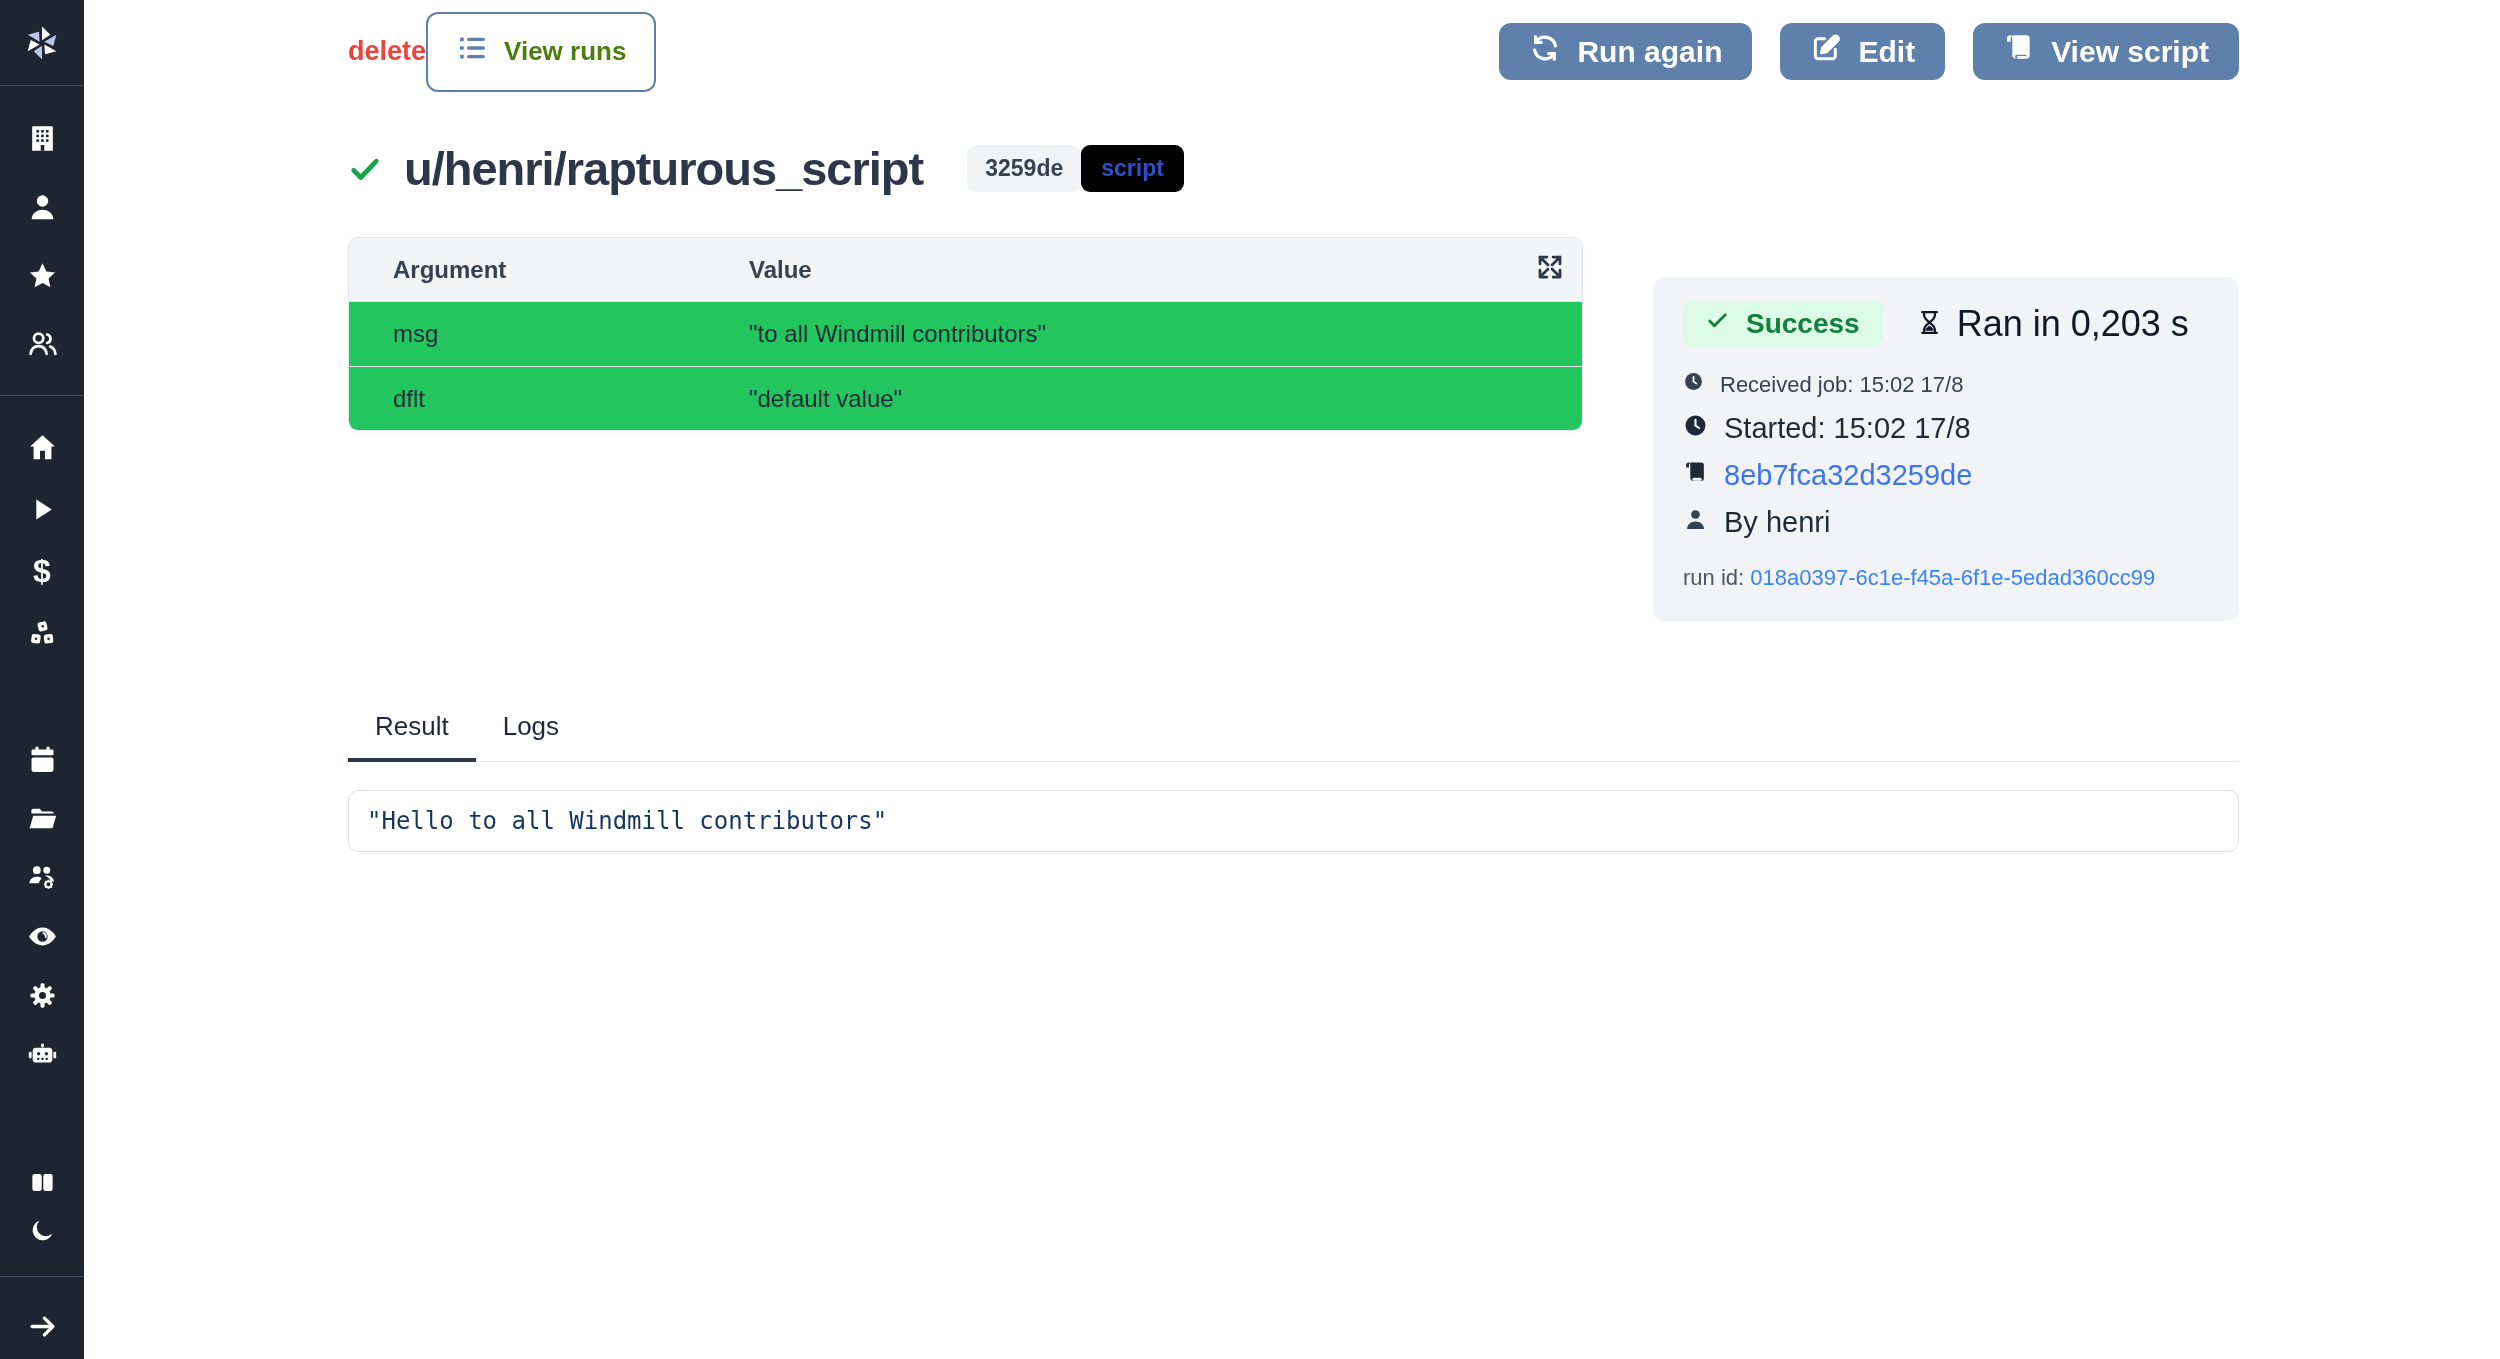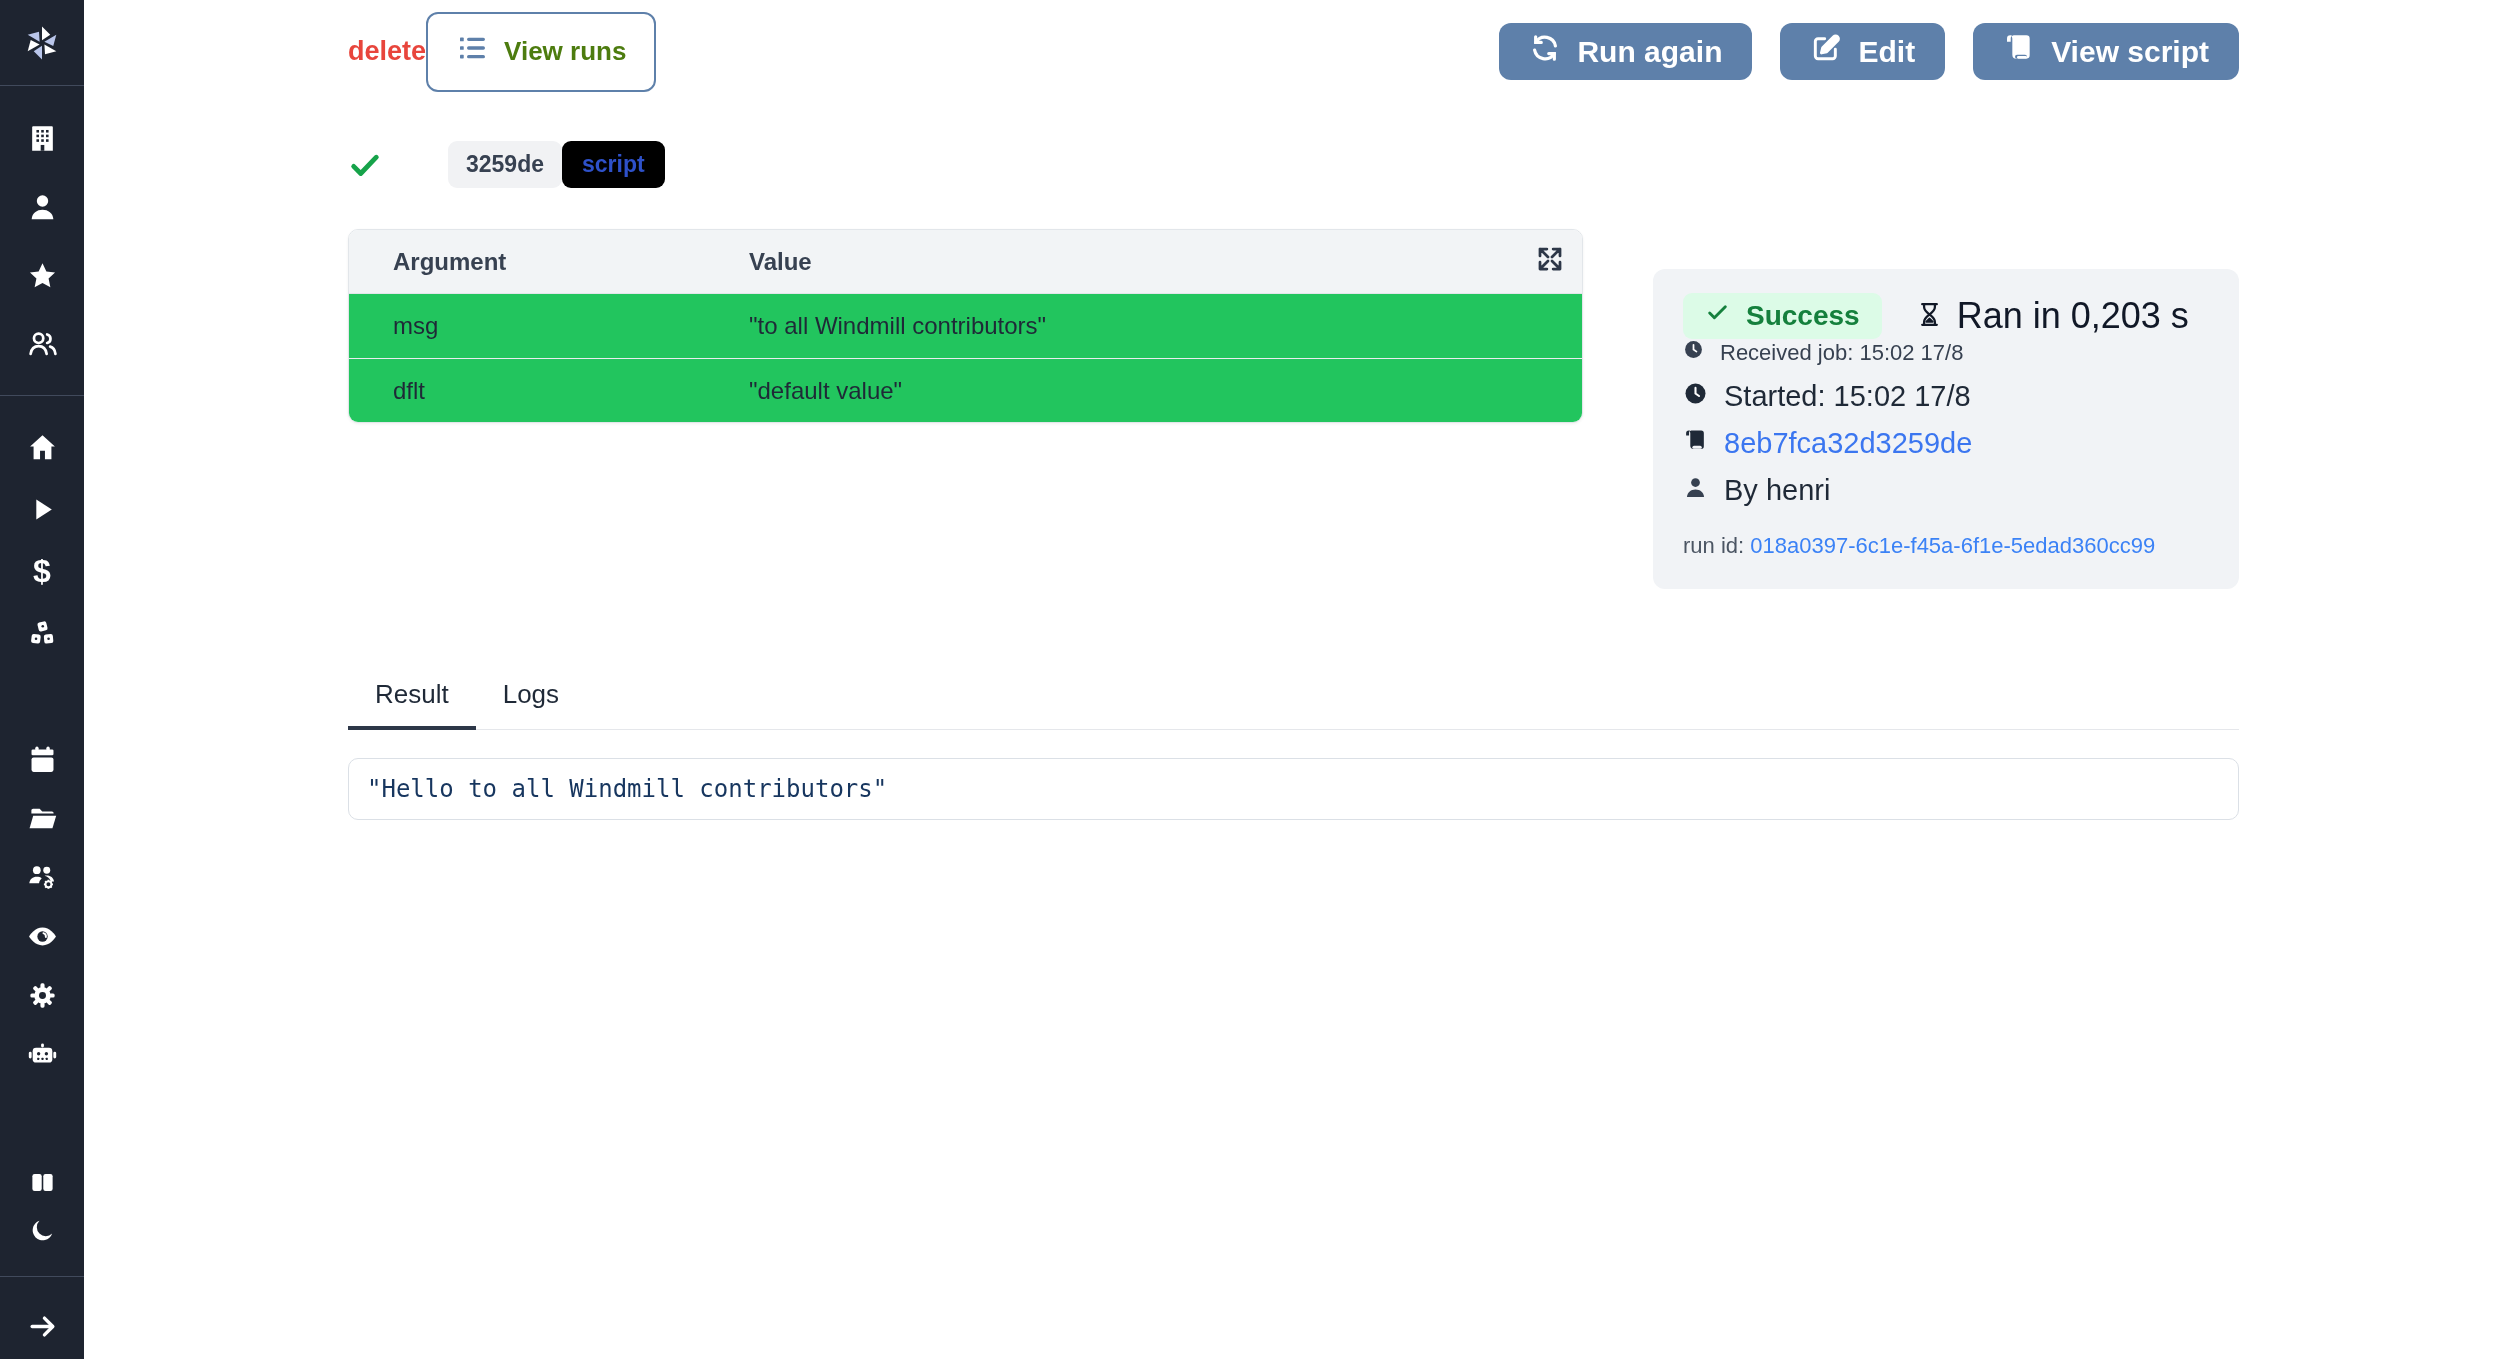--- a/index.html
+++ b/index.html
@@ -55,21 +55,21 @@
 
   
   .status-card { width:586px; margin-top:40px; background:#f1f3f6; border-radius:12px;
                  padding:24px 32px 30px 30px; }
   .card-top { display:flex; align-items:center; gap:34px; }
   .badge-success { display:flex; align-items:center; gap:16px; background:#dcfbe7; color:#15803d;
                    font-weight:600; font-size:28px; height:46px; padding:0 22px; border-radius:9px; }
   .badge-success svg { width:25px; height:25px; }
   .ran-in { display:flex; align-items:center; gap:14px; font-size:36px; color:#111827; }
   .ran-in svg { width:27px; height:27px; }
-  .card-rows { display:flex; flex-direction:column; gap:14px; }
+  .card-rows { margin-top:24px; display:flex; flex-direction:column; gap:14px; }
   .crow { display:flex; align-items:center; gap:16px; }
   .crow-sm { font-size:22px; color:#374151; }
   .crow-sm svg { width:21px; height:21px; }
   .crow-lg { font-size:29px; color:#1f2937; }
   .crow-lg svg { width:25px; height:25px; }
   .blue-link { color:#3b76f0; text-decoration:none; cursor:pointer; }
   .runid-row { margin-top:26px; font-size:22px; color:#4b5563; }
   .runid-row a { color:#3b82f6; }
 
   
@@ -303,20 +303,21 @@
       </button>
     </div>
   </div>
 
   <div class="title-row">
     <span class="title-check">
       <svg viewBox="0 0 24 24" fill="none" stroke="#16a34a" stroke-width="3.4" stroke-linecap="round" stroke-linejoin="round">
           <path d="M4 13l5 5L20 6.5"></path>
         </svg>
     </span>
+    <h1 class="page-title">u/henri/rapturous_script</h1>
     <span class="badge-hash">3259de</span>
     <span class="badge-kind">script</span>
   </div>
 
   <div class="columns">
 
     <div class="args-table">
       <div class="t-head">
         <div class="c-arg">Argument</div>
         <div class="c-val">Value</div>

